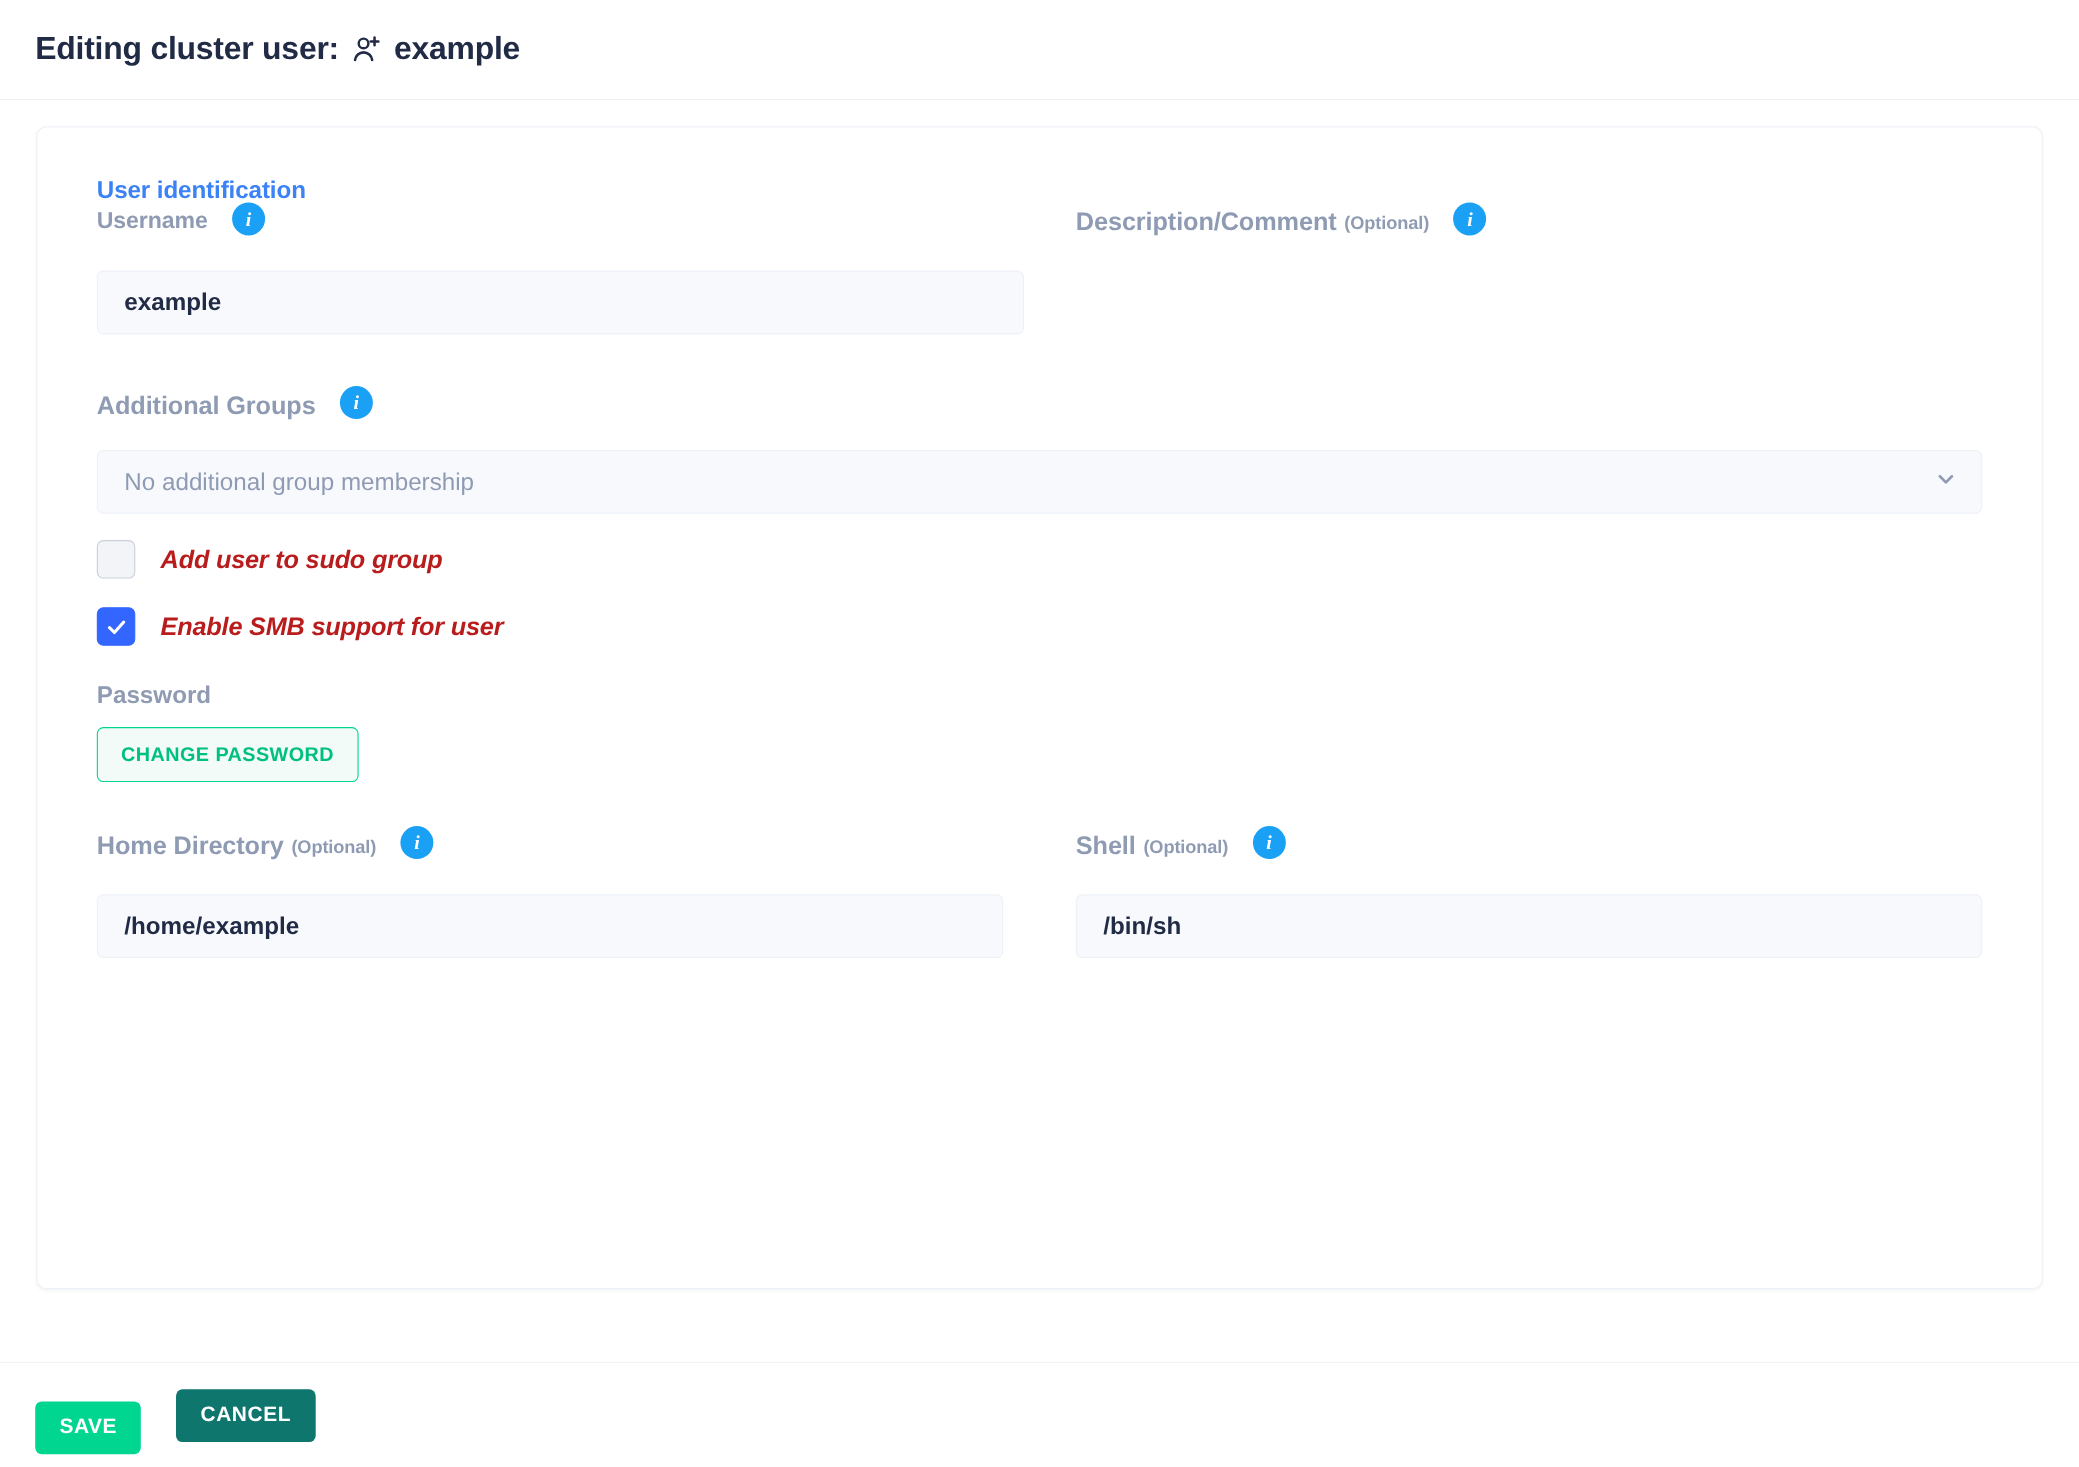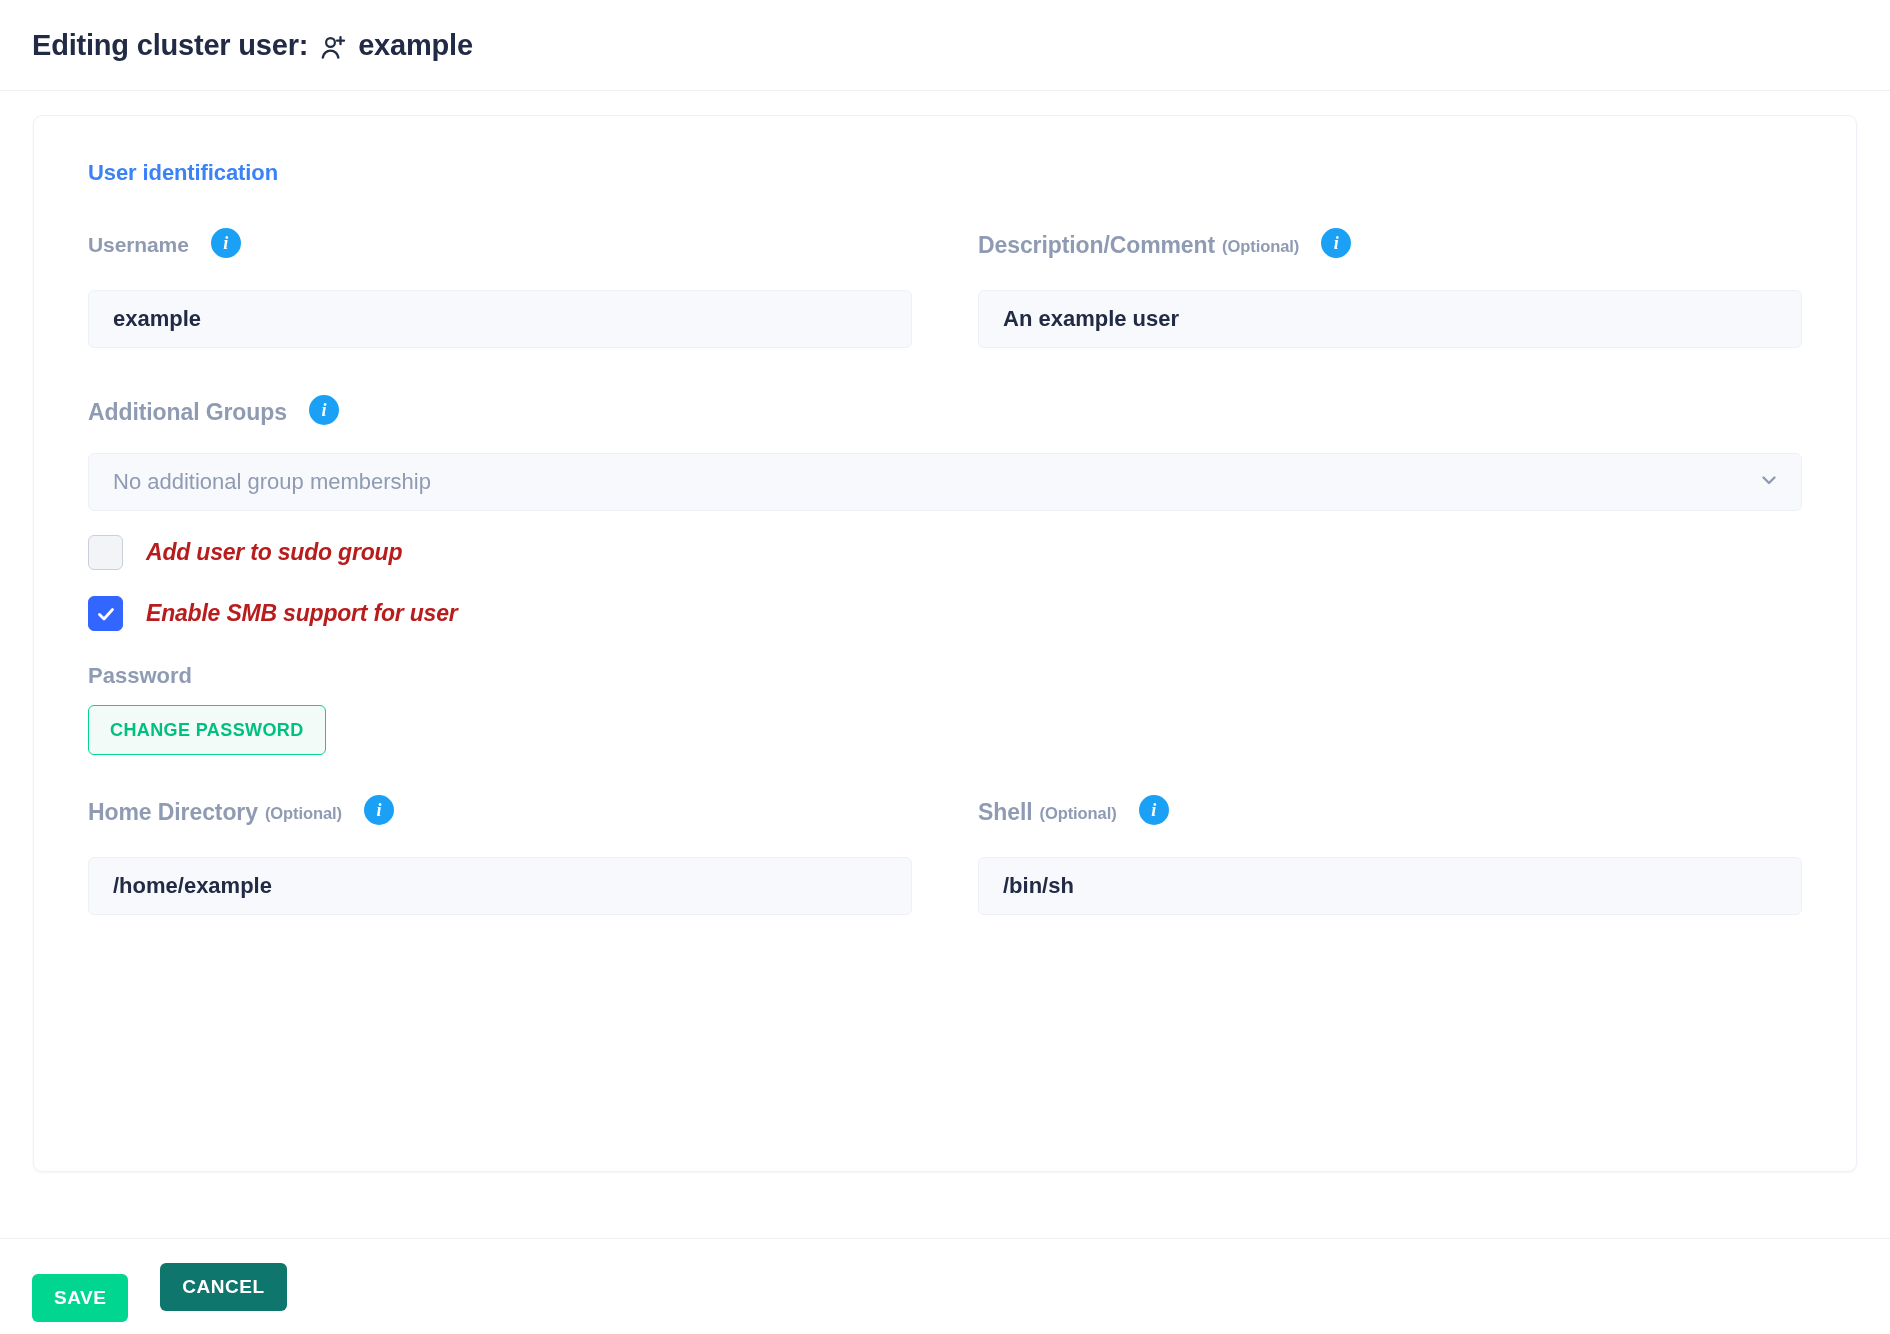--- a/index.html
+++ b/index.html
@@ -27,21 +27,21 @@
     display: flex;
     align-items: center;
     padding-left: 32px;
   }
   .page-title {
     font-size: 29px;
     font-weight: bold;
     color: #222b45;
     letter-spacing: -0.2px;
     display: flex;
-    align-items: flex-end;
+    align-items: flex-start;
     gap: 0;
     white-space: pre;
   }
   .title-icon {
     display: inline-flex;
     align-items: center;
     margin: 0 10px 0 10px;
     position: relative;
     top: 1px;
   }
@@ -264,42 +264,39 @@
       </span>
       <span>example</span>
     </div>
   </div>
 
   <div class="card">
 
     <div class="section-title">User identification</div>
 
     
-    <div class="row2" style="margin-top:44px;">
+    <div class="row2" style="">
       <div class="col">
         <div class="field-label lbl-md">
           <span>Username</span>
           <span class="info-icon">i</span>
         </div>
       </div>
       <div class="col">
         <div class="field-label lbl-lg">
           <span>Description/Comment</span>
           <span class="optional">(Optional)</span>
           <span class="info-icon">i</span>
         </div>
       </div>
     </div>
 
     <div class="row2" style="margin-top:30px;">
       <div class="col">
         <input class="text-input" value="example" style="">
-      </div>
-      <div class="col">
-        <input class="text-input" value="An example user" style="">
       </div>
     </div>
 
     
     <div style="margin-top:49px;">
       <div class="field-label lbl-lg" style="padding:0 24px;">
         <span>Additional Groups</span>
         <span class="info-icon">i</span>
       </div>
 

